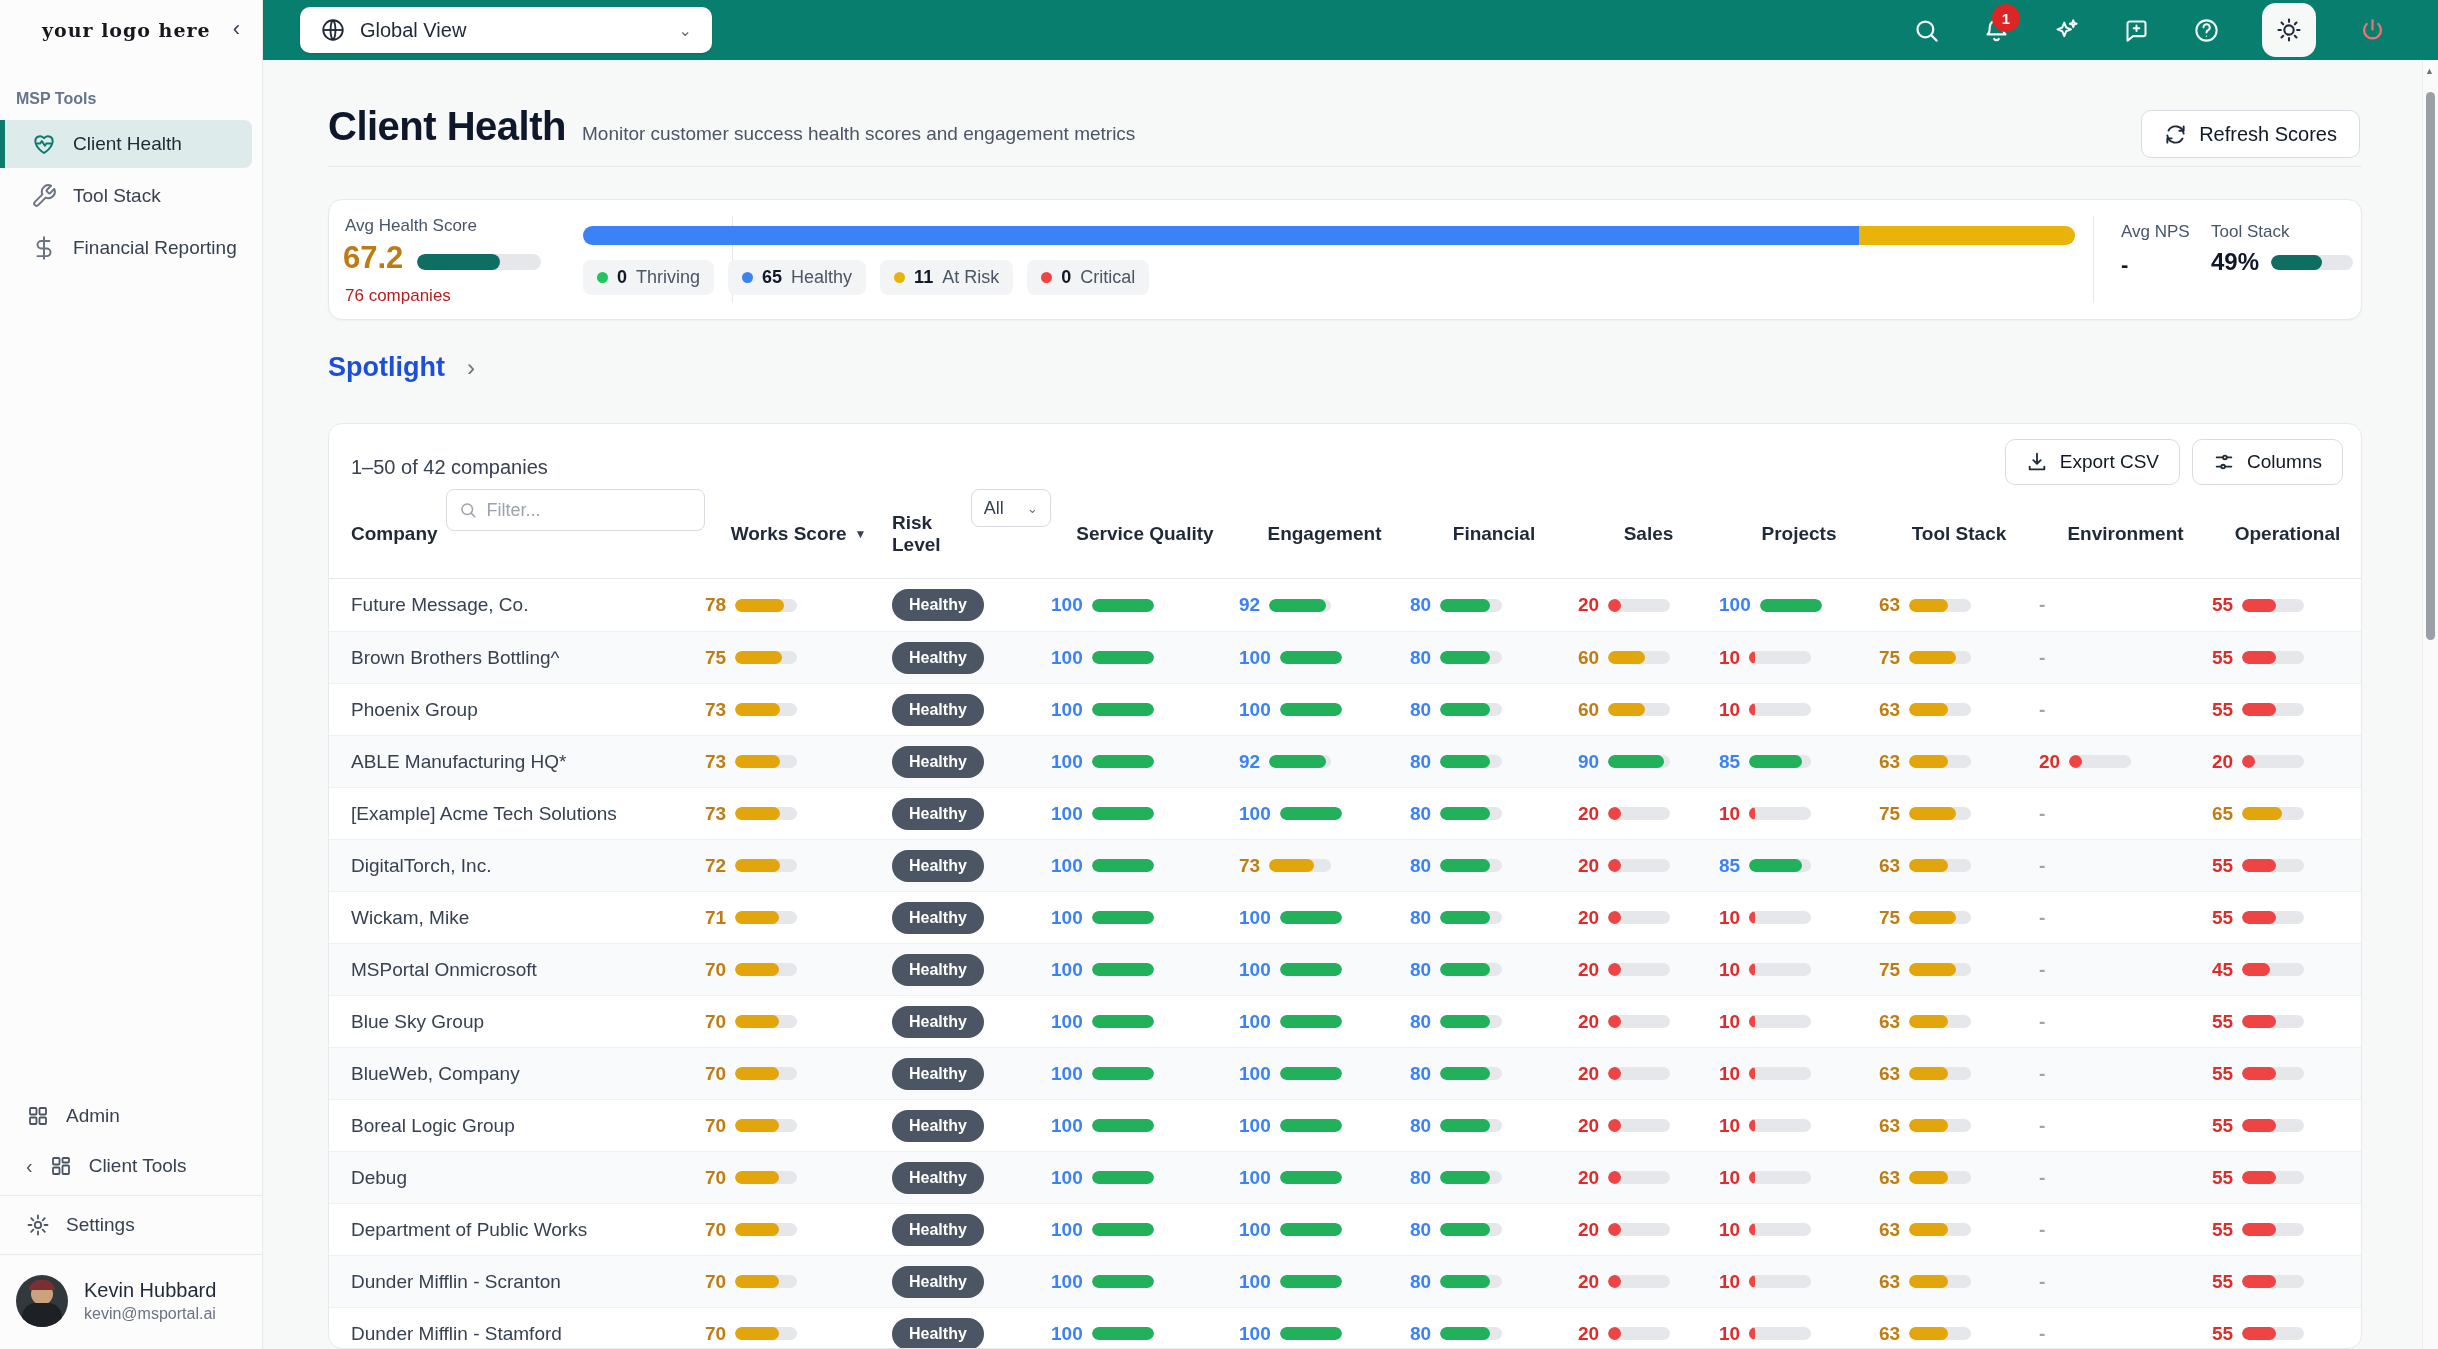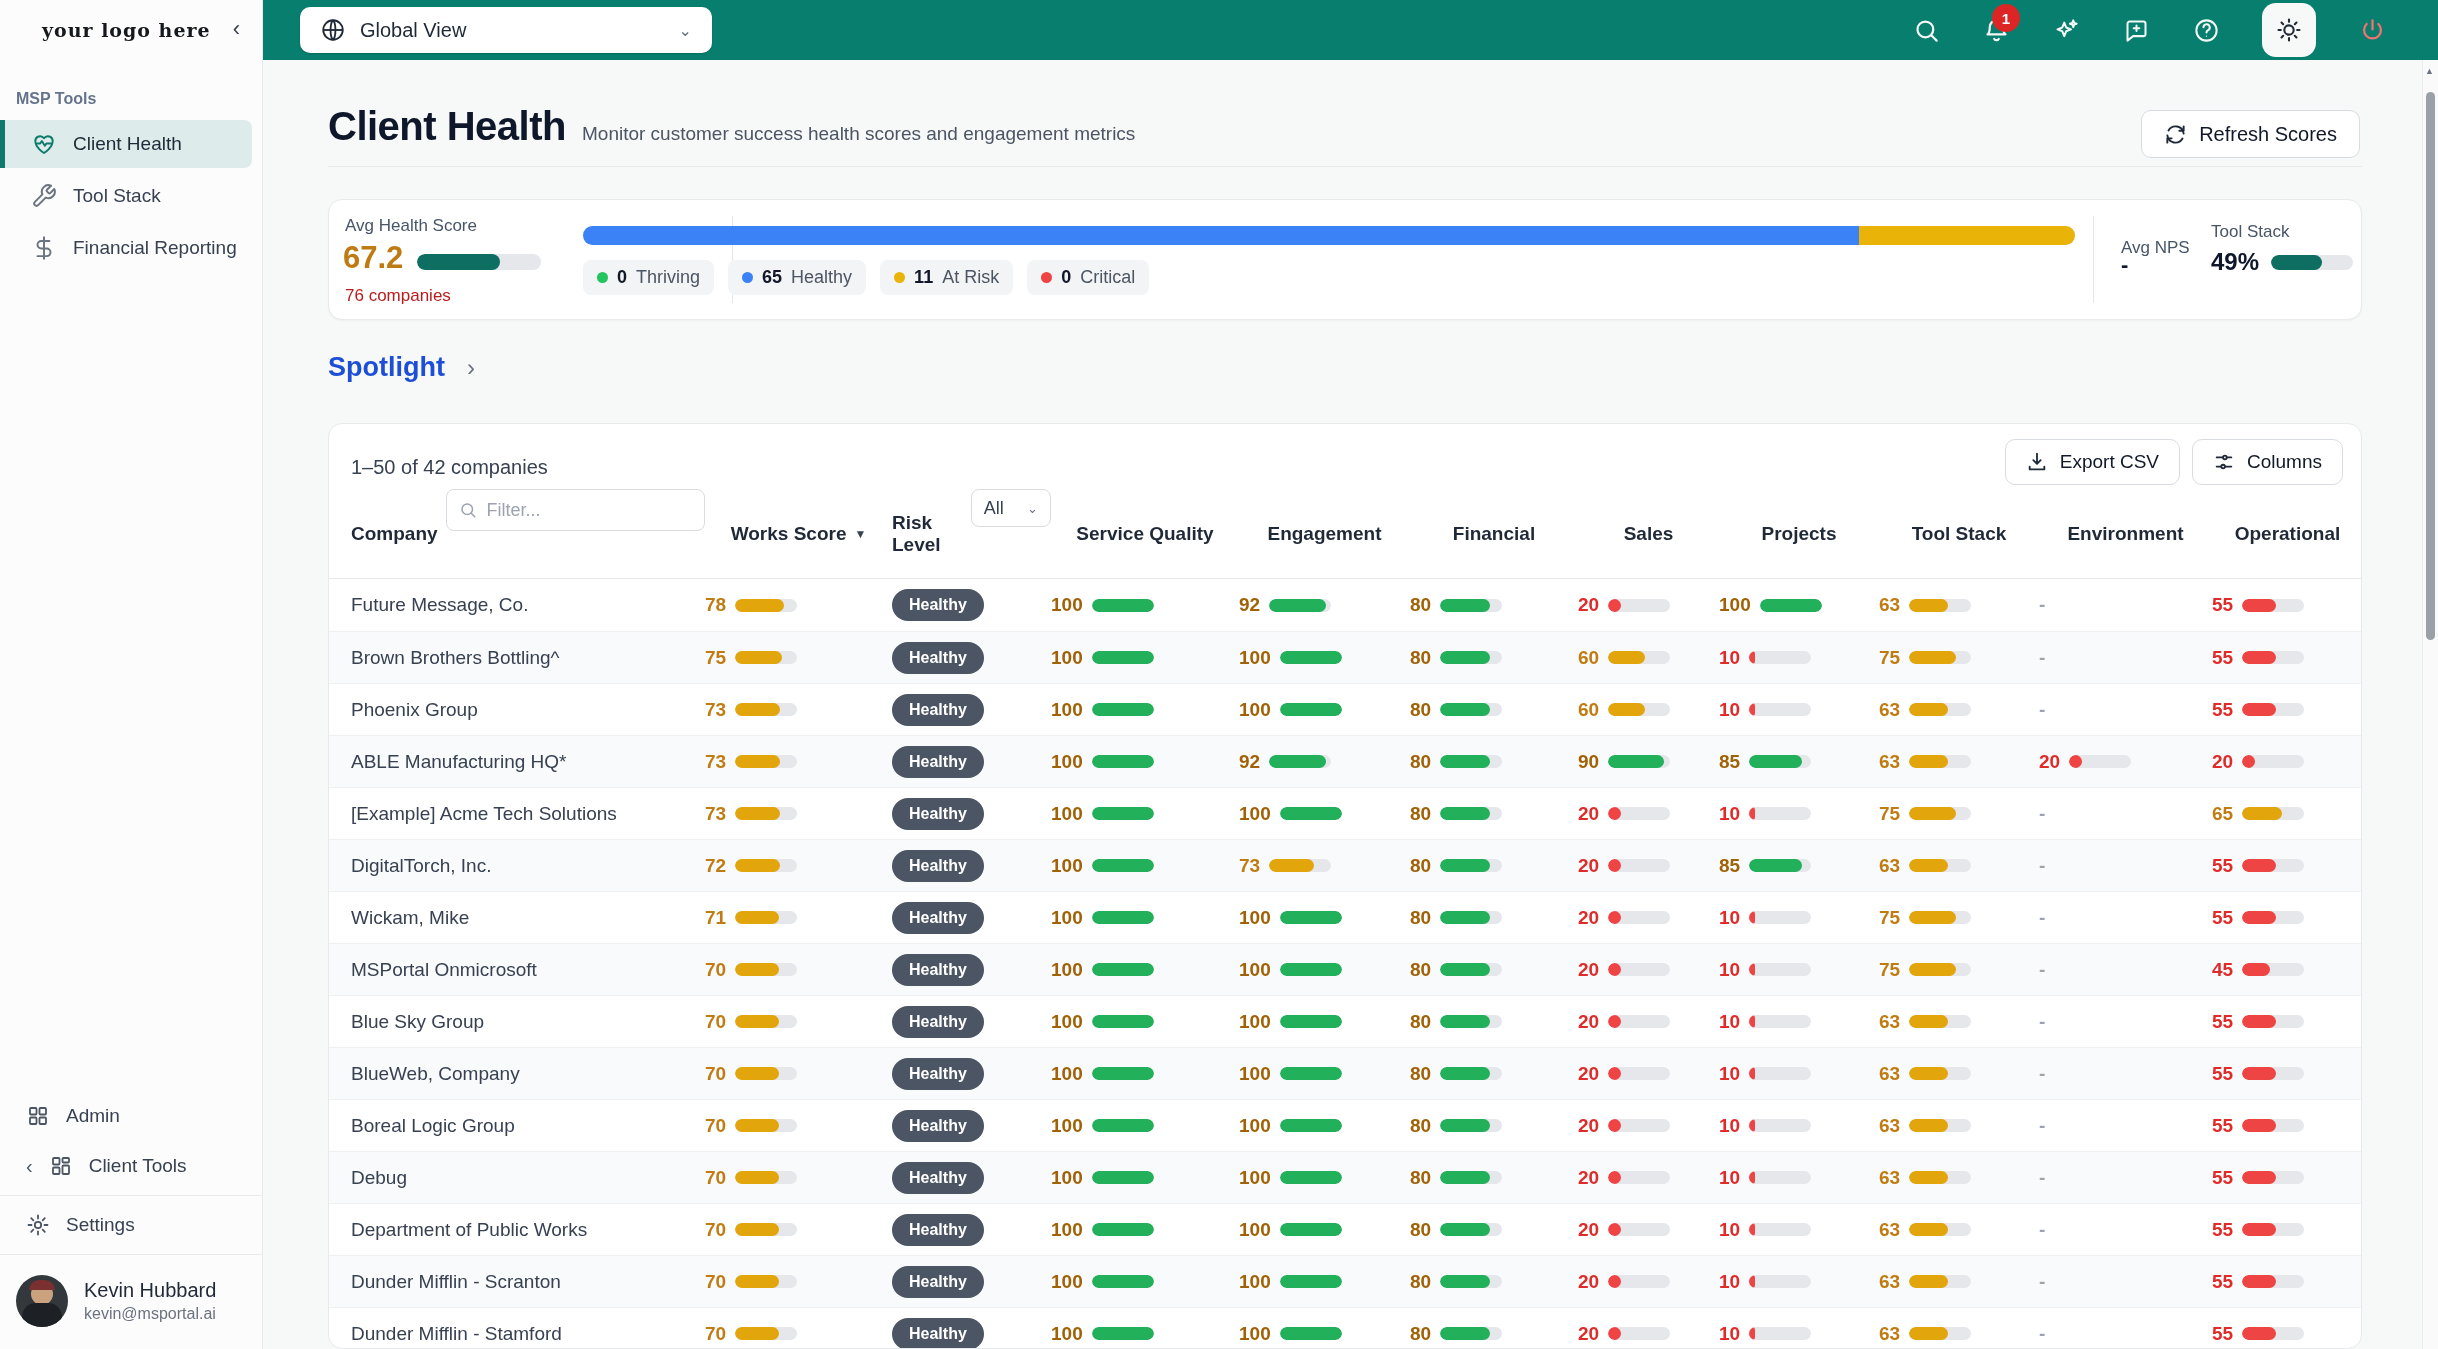--- a/index.html
+++ b/index.html
@@ -61,21 +61,21 @@
   .avg-bar i{display:block;height:100%;background:#0f6e62;border-radius:8px;}
   .companies{position:absolute;left:16px;top:86px;font-size:17px;color:#b91c1c;}
   .vdiv{position:absolute;top:16px;bottom:16px;width:1px;background:#e5e7eb;}
   .stack-bar{position:absolute;left:254px;top:26px;width:1492px;height:19px;border-radius:10px;overflow:hidden;display:flex;background:#e5e7eb;}
   .stack-bar i{height:100%;display:block;}
   #legend{position:absolute;left:254px;top:60px;display:flex;gap:14px;}
   .chip{display:flex;align-items:center;gap:9px;background:#f3f4f6;border-radius:8px;padding:7px 14px;}
   .chip .dot{width:11px;height:11px;border-radius:50%;}
   .chip .cnt{font-size:18px;font-weight:bold;color:#111827;}
   .chip .lab{font-size:18px;color:#4b5563;}
-  .nps-label{position:absolute;left:1792px;top:22px;font-size:17px;color:#475569;margin-top:16px;}
+  .nps-label{position:absolute;left:1792px;top:22px;font-size:17px;color:#475569;}
   .nps-value{position:absolute;left:1792px;top:52px;font-size:22px;font-weight:bold;color:#111827;}
   .ts-label{position:absolute;left:1882px;top:22px;font-size:17px;color:#475569;}
   .ts-row{position:absolute;left:1882px;top:48px;display:flex;align-items:center;gap:12px;}
   .ts-value{font-size:24px;font-weight:bold;color:#0f172a;}
   .ts-bar{width:82px;height:15px;border-radius:8px;background:#e5e7eb;overflow:hidden;}
   .ts-bar i{display:block;height:100%;background:#0f6e62;border-radius:8px;}
 
   
   .spot-row{position:absolute;left:328px;top:352px;display:flex;align-items:center;gap:22px;}
   .spot-title{font-size:27px;font-weight:bold;color:#1d4ed8;}
@@ -104,21 +104,21 @@
   .risk-select .chev{font-size:13px;color:#6b7280;}
   #rows{position:absolute;top:155px;left:0;right:0;}
   .trow{height:52px;border-top:1px solid #eef0f2;align-items:center;}
   .trow.alt{background:#f9fafb;}
   .trow:first-child{border-top:none;}
   .cname{font-size:19px;color:#374151;}
   .metric{display:flex;align-items:center;gap:9px;}
   .metric .num{font-size:19px;font-weight:bold;}
   .track{width:62px;height:13px;border-radius:7px;background:#e5e7eb;overflow:hidden;}
   .track i{display:block;height:100%;border-radius:7px;}
-  .t-green .num{color:#a16207}.t-green i{background:#22b05a}
+  .t-green .num{color:#3b82f6}.t-green i{background:#22b05a}
   .t-amber .num{color:#c07c12}.t-amber i{background:#e2a50c}
   .t-red .num{color:#e02b2b}.t-red i{background:#ef4444}
   .pill{display:inline-block;background:#4b5563;color:#fff;font-size:16px;font-weight:bold;padding:7px 17px;border-radius:999px;}
   .dash{font-size:19px;font-weight:bold;color:#9ca3af;}
 
   
   .scrollbar{position:absolute;right:0;top:60px;width:15px;bottom:0;background:#fafafa;border-left:1px solid #ececec;z-index:6;}
   .scroll-up{position:absolute;top:6px;left:2px;font-size:9px;color:#6b7280;}
   .scroll-thumb{position:absolute;top:32px;left:3px;width:9px;height:548px;background:#9aa0a6;border-radius:5px;}
   svg{display:block;}

